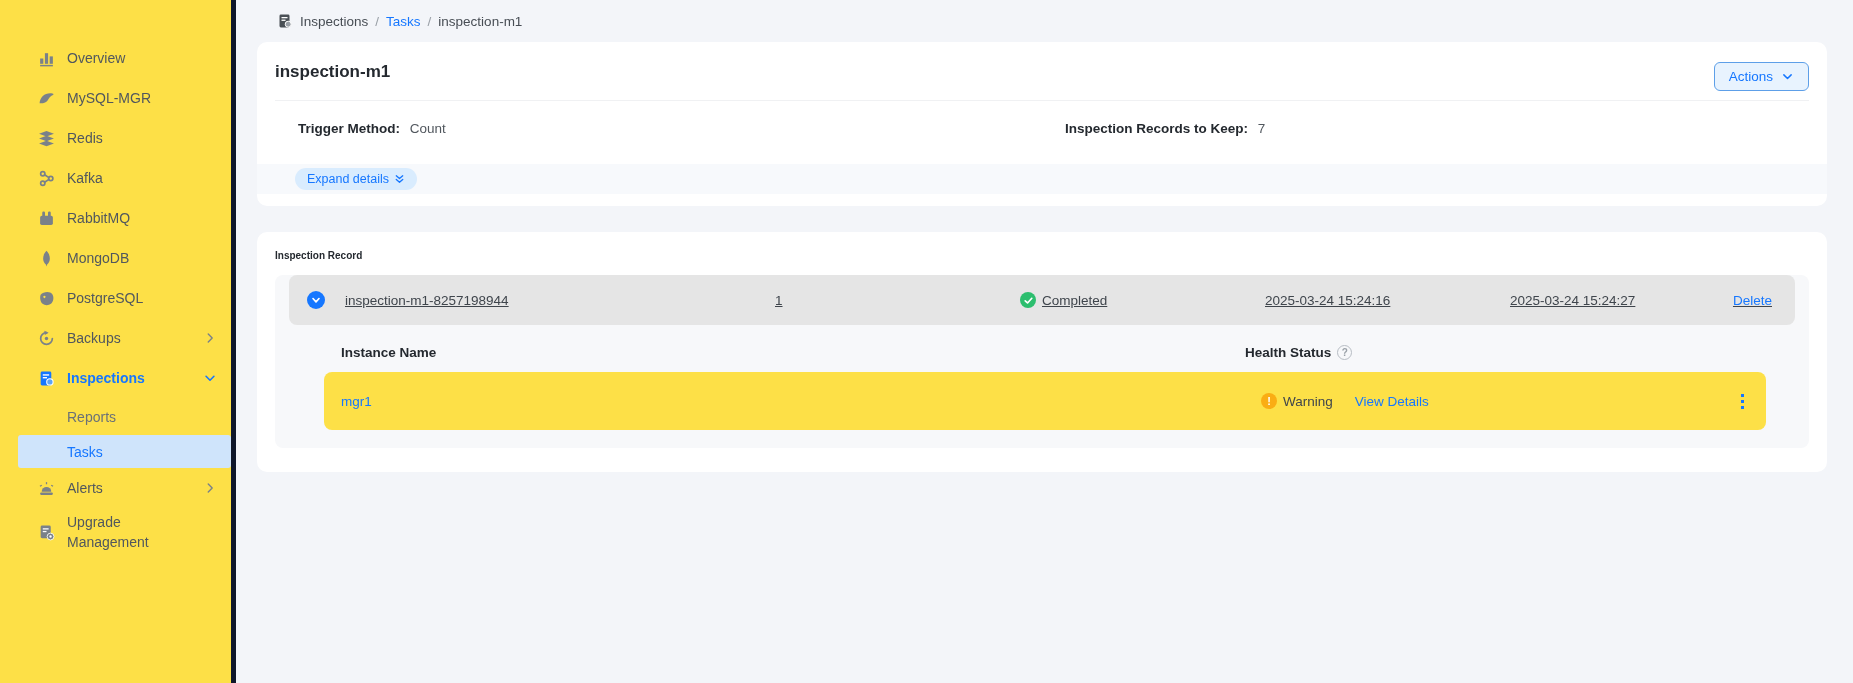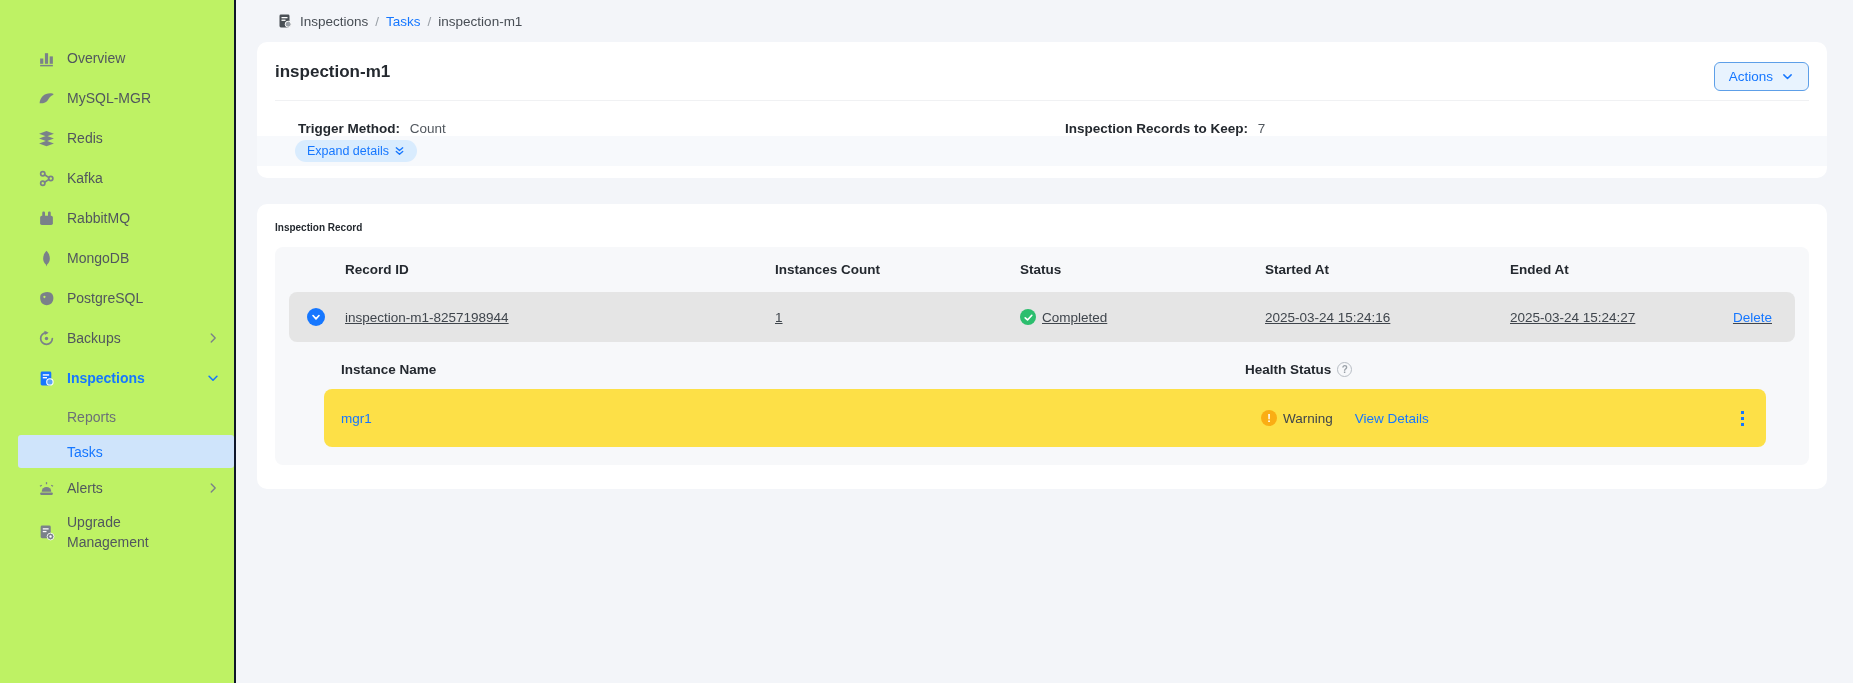--- a/index.html
+++ b/index.html
@@ -1,21 +1,21 @@
 <!DOCTYPE html>
 <html><head>
 <meta charset="utf-8">
 <style>
   * { margin:0; padding:0; box-sizing:border-box; }
   html,body { width:1853px; height:683px; font-family:"Liberation Sans", sans-serif; }
   body { background:#f3f5f9; position:relative; overflow:hidden; color:#3f454c; }
 
   
-  .sidebar { position:absolute; left:0; top:0; bottom:0; width:236px; background:#bef264;
-             border-right:2px solid #0f172a; padding-top:38px; }
+  .sidebar { position:absolute; left:0; top:0; bottom:0; width:236px; background:#fde047;
+             border-right:5px solid #0f172a; padding-top:38px; }
   .side-item { display:flex; align-items:center; min-height:40px; padding:4px 14px 4px 38px;
                font-size:14px; color:#51575e; cursor:pointer; position:relative; }
   .side-item .icon { width:17px; height:17px; margin-right:12px; flex:none; display:flex; align-items:center; }
   .side-item .lbl { max-width:122px; line-height:1.45; }
   .side-item .chev { margin-left:auto; width:14px; height:14px; }
   .side-item.active { color:#1677ff; font-weight:bold; }
   .sub-item { display:flex; align-items:center; height:33px; padding-left:67px; font-size:14px;
               color:#6b7177; cursor:pointer; margin-top:2px; }
   .sub-item.selected { background:#cfe4fb; color:#1677ff; margin-left:18px; padding-left:49px;
                        border-radius:3px; }
@@ -30,21 +30,21 @@
   .breadcrumb .sep { color:#9aa0a7; }
 
   .card { background:#fff; border-radius:10px; }
   .card1 { padding:20px 18px 12px 18px; }
   .page-title { font-size:17px; font-weight:bold; color:#24292f; }
   .divider { height:1px; background:#f0f1f3; margin:18px -0px 0 0; }
   .detail-row { display:flex; margin-top:20px; font-size:13.5px; }
   .detail-col { width:50%; padding-left:23px; }
   .detail-col .dl { font-weight:bold; color:#24292f; }
   .detail-col .dv { color:#51575e; margin-left:6px; }
-  .expand-strip { margin:0 -18px 0 -18px; background:#f7f9fc; height:30px; display:flex;
+  .expand-strip { margin:28px -18px 0 -18px; background:#f7f9fc; height:30px; display:flex;
                   align-items:center; padding-left:38px; }
   .expand-pill { background:#d9ecfe; color:#1677ff; font-size:12.5px; border-radius:12px;
                  padding:4px 12px; display:flex; align-items:center; gap:5px; cursor:pointer; }
 
   .actions-btn { float:right; background:#e8f3fe; border:1px solid #5d9fe8; color:#1677ff;
                  font-size:13.5px; border-radius:6px; padding:6px 14px; display:flex;
                  align-items:center; gap:8px; cursor:pointer; }
 
   .card2 { margin-top:26px; padding:18px 18px 24px 18px; }
   .section-title { font-size:10px; font-weight:bold; color:#24292f; }
@@ -275,28 +275,20 @@
             <polyline points="2.5 6, 6 9, 9.5 6"></polyline>
           </svg>
       </span>
     </div>
   </div>
 
   <div class="card card2">
     <div class="section-title">Inspection Record</div>
 
     <div class="tbl-wrap">
-      <div class="tbl-grid tbl-head">
-        <div>Record ID</div>
-        <div>Instances Count</div>
-        <div>Status</div>
-        <div>Started At</div>
-        <div>Ended At</div>
-        <div></div>
-      </div>
 
       <div class="tbl-grid tbl-row">
         <span class="row-toggle">
           <svg viewBox="0 0 16 16" width="12" height="12" fill="none" stroke="#fff" stroke-width="2.2" stroke-linecap="round" stroke-linejoin="round">
               <polyline points="4 6, 8 10.5, 12 6"></polyline>
             </svg>
         </span>
         <div>inspection-m1-8257198944</div>
         <div>1</div>
         <div class="cell-status">

